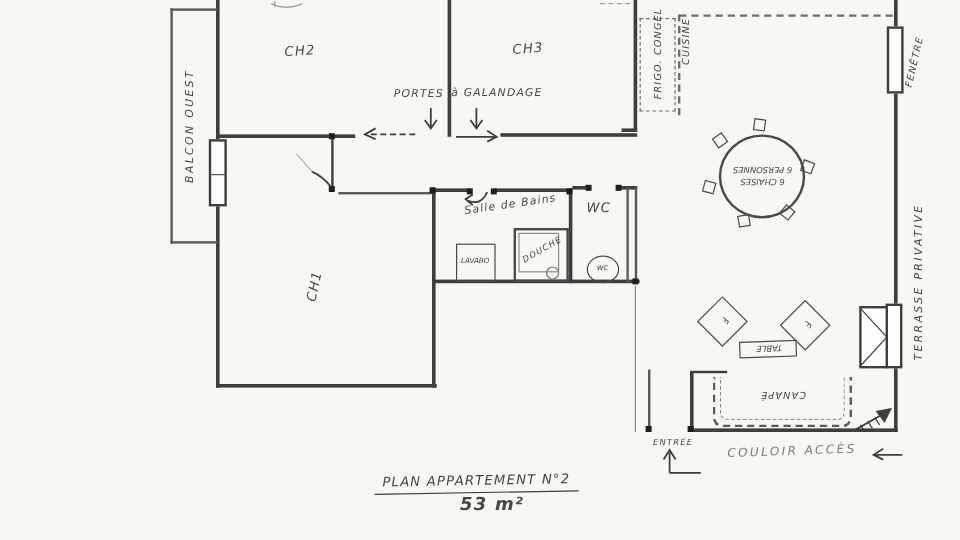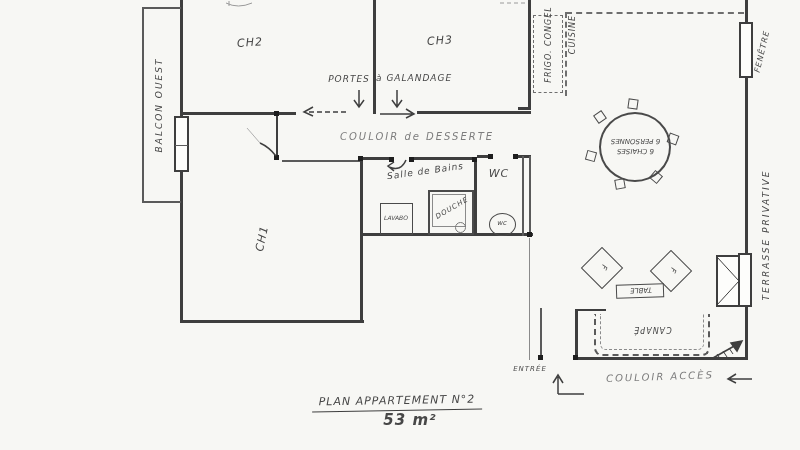--- a/index.html
+++ b/index.html
@@ -83,25 +83,24 @@
 
   <div class="win" style="left:739px;top:22px;width:14px;height:56px"></div>
   <div class="lbl rot" style="left:728px;top:47px;width:68px;font-size:8px;transform:rotate(-77deg)">FENÊTRE</div>
   <div class="win" style="left:738px;top:253px;width:14px;height:54px"></div>
   <div class="win" style="left:716px;top:255px;width:24px;height:52px"></div>
   <div class="lbl rot" style="left:681px;top:230px;width:170px;font-size:9px;letter-spacing:2px;transform:rotate(-90deg)">TERRASSE PRIVATIVE</div>
 
   <div class="lbl" style="left:230px;top:36px;width:40px;font-size:11px;transform:rotate(-4deg)">CH2</div>
   <div class="lbl" style="left:420px;top:34px;width:40px;font-size:11px;transform:rotate(-4deg)">CH3</div>
   <div class="lbl rot" style="left:242px;top:232px;width:40px;font-size:11px;transform:rotate(-78deg)">CH1</div>
-  <div class="lbl pencil" style="left:340px;top:131px;width:150px;font-size:10px;letter-spacing:2px">COULOIR de DESSERTE</div>
   <div class="lbl" style="left:378px;top:166px;width:95px;font-size:9px;transform:rotate(-8deg)">Salle de Bains</div>
   <div class="lbl" style="left:484px;top:167px;width:30px;font-size:11px">WC</div>
   <div class="lbl rot" style="left:74px;top:100px;width:170px;font-size:9px;letter-spacing:2px;transform:rotate(-90deg)">BALCON OUEST</div>
-  <div class="lbl" style="left:509px;top:365px;width:42px;font-size:7px">ENTRÉE</div>
+  <div class="lbl" style="left:540px;top:365px;width:42px;font-size:7px">ENTRÉE</div>
   <div class="lbl pencil" style="left:605px;top:371px;width:110px;font-size:10px;letter-spacing:2px;transform:rotate(-2deg)">COULOIR ACCÈS</div>
 
   <div class="lbl" style="left:328px;top:74px;width:42px;font-size:9px">PORTES</div>
   <div class="lbl" style="left:376px;top:73px;width:68px;font-size:9px">à GALANDAGE</div>
 
   <div class="furn" style="left:380px;top:203px;width:33px;height:32px;border-width:1.5px">
     <div class="lbl" style="left:0px;top:10px;width:30px;font-size:6px;letter-spacing:0">LAVABO</div>
   </div>
   <div class="furn" style="left:428px;top:190px;width:46px;height:45px">
     <div style="position:absolute;left:2px;top:2px;right:6px;bottom:6px;border:1px solid #8a8a8a"></div>

